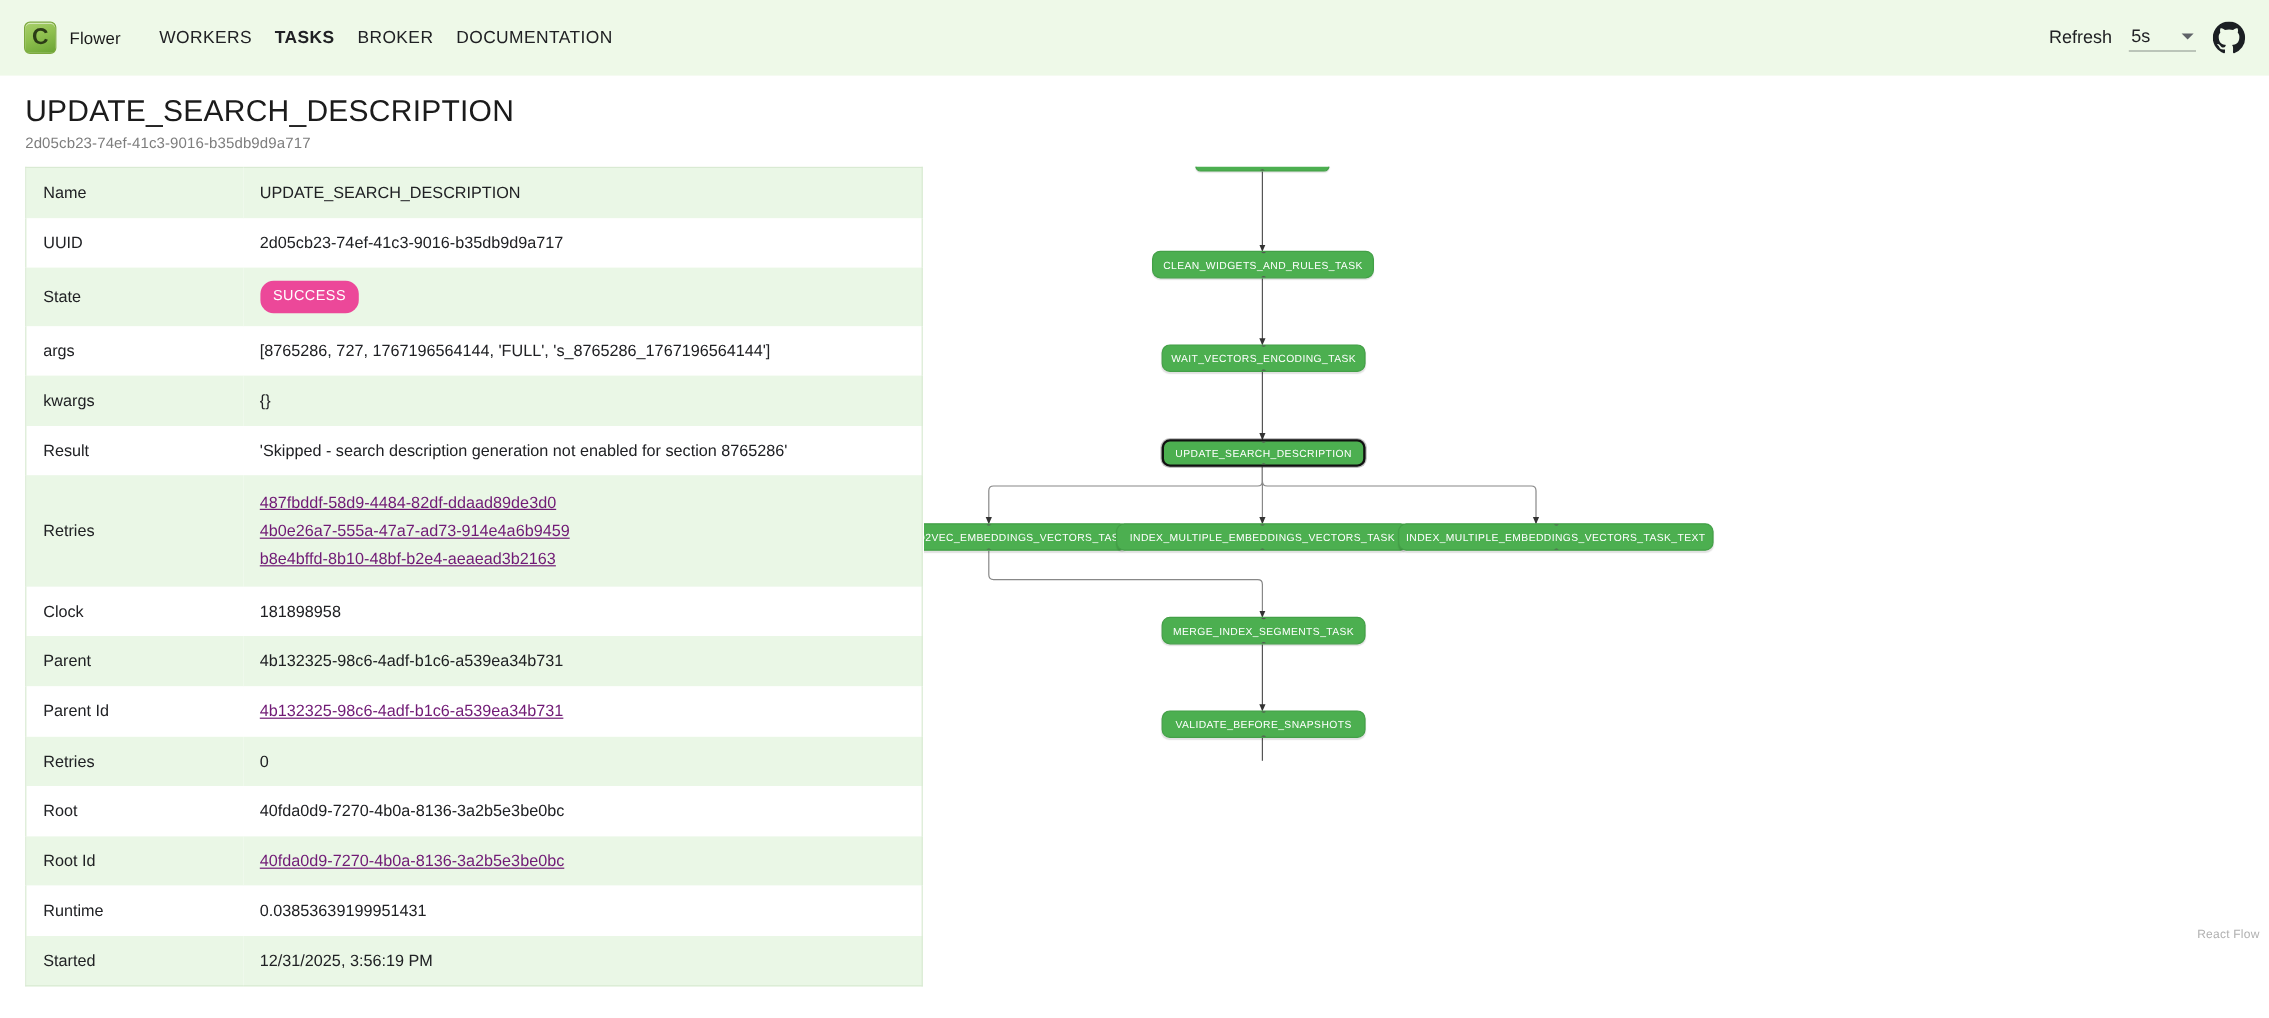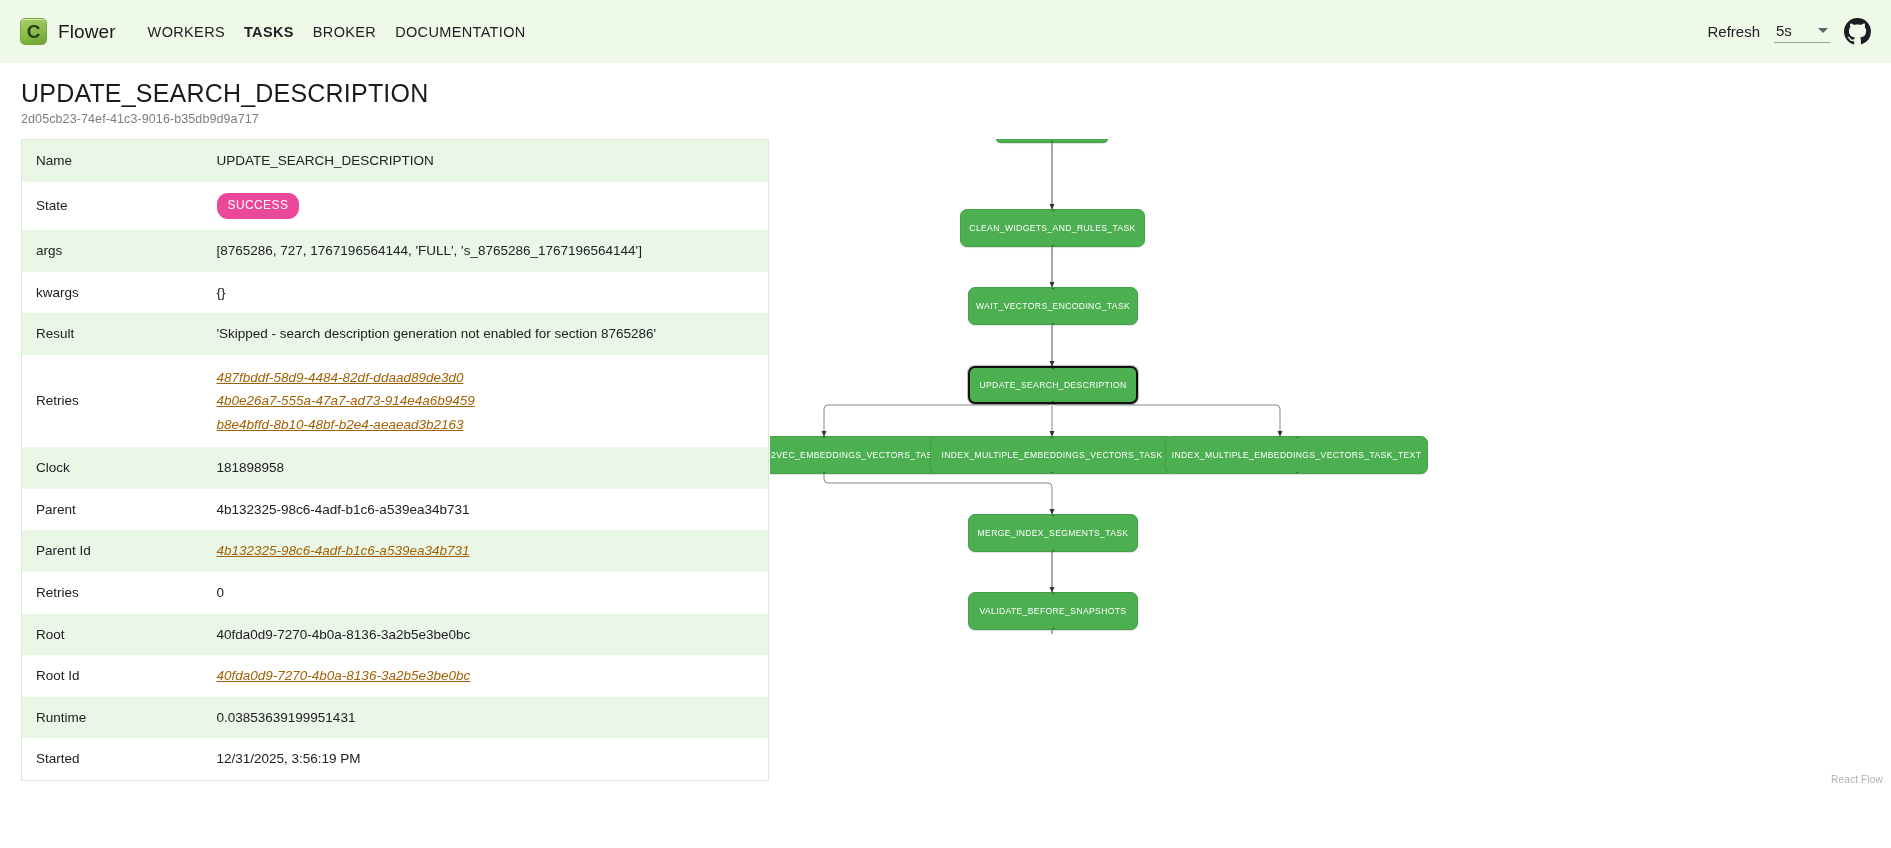--- a/index.html
+++ b/index.html
@@ -38,21 +38,21 @@
   }
   .logo-square span {
     font-family: "Liberation Sans", sans-serif;
     font-weight: bold;
     font-size: 19px;
     line-height: 19px;
     color: #2b3b16;
     letter-spacing: 0;
   }
   .brand-name {
-    font-size: 19px;
+    font-size: 14px;
     color: #1a1a1a;
     letter-spacing: .1px;
   }
   .nav-links { display: flex; align-items: center; gap: 19px; }
   .nav-link {
     font-size: 14.5px;
     letter-spacing: .35px;
     color: #202124;
     text-decoration: none;
     cursor: pointer;
@@ -134,24 +134,23 @@
   .badge-success {
     display: inline-block;
     background: #ec4899;
     color: #ffffff;
     font-size: 12px;
     letter-spacing: .4px;
     padding: 4px 11px 5px 11px;
     border-radius: 11px;
   }
   a.link {
-    color: #a16207;
+    color: #701a75;
     text-decoration: underline;
     cursor: pointer;
-    font-style: italic;
   }
   .child-list a.link { display: block; padding: 2px 0; }
 
   
   .flow {
     position: absolute;
     inset: 0;
     overflow: hidden;
   }
   .flow svg.edges {
@@ -165,21 +164,21 @@
     background: #4caf50;
     border: 1px solid #43a047;
     border-radius: 7px;
     color: #ffffff;
     font-size: 8.6px;
     letter-spacing: .35px;
     display: flex;
     align-items: center;
     justify-content: center;
     text-align: center;
-    height: 38px;
+    height: 23px;
     cursor: pointer;
     box-shadow: 0 1px 1px rgba(0,0,0,.12);
     white-space: nowrap;
     overflow: hidden;
   }
   .node.selected {
     border: 2px solid #111111;
     box-shadow: 0 0 0 1px rgba(0,0,0,.25);
   }
   .node.clipped {
@@ -247,20 +246,24 @@
 </div>
 
 <div class="content">
 
   <div class="left-col">
     <table class="details">
       <tbody>
           <tr>
             <td class="key">Name</td>
             <td class="val">UPDATE_SEARCH_DESCRIPTION</td>
+          </tr>
+          <tr>
+            <td class="key">UUID</td>
+            <td class="val">2d05cb23-74ef-41c3-9016-b35db9d9a717</td>
           </tr>
           <tr>
             <td class="key">State</td>
             <td class="val"><span class="badge-success">SUCCESS</span></td>
           </tr>
           <tr>
             <td class="key">args</td>
             <td class="val">[8765286, 727, 1767196564144, 'FULL', 's_8765286_1767196564144']</td>
           </tr>
           <tr>

